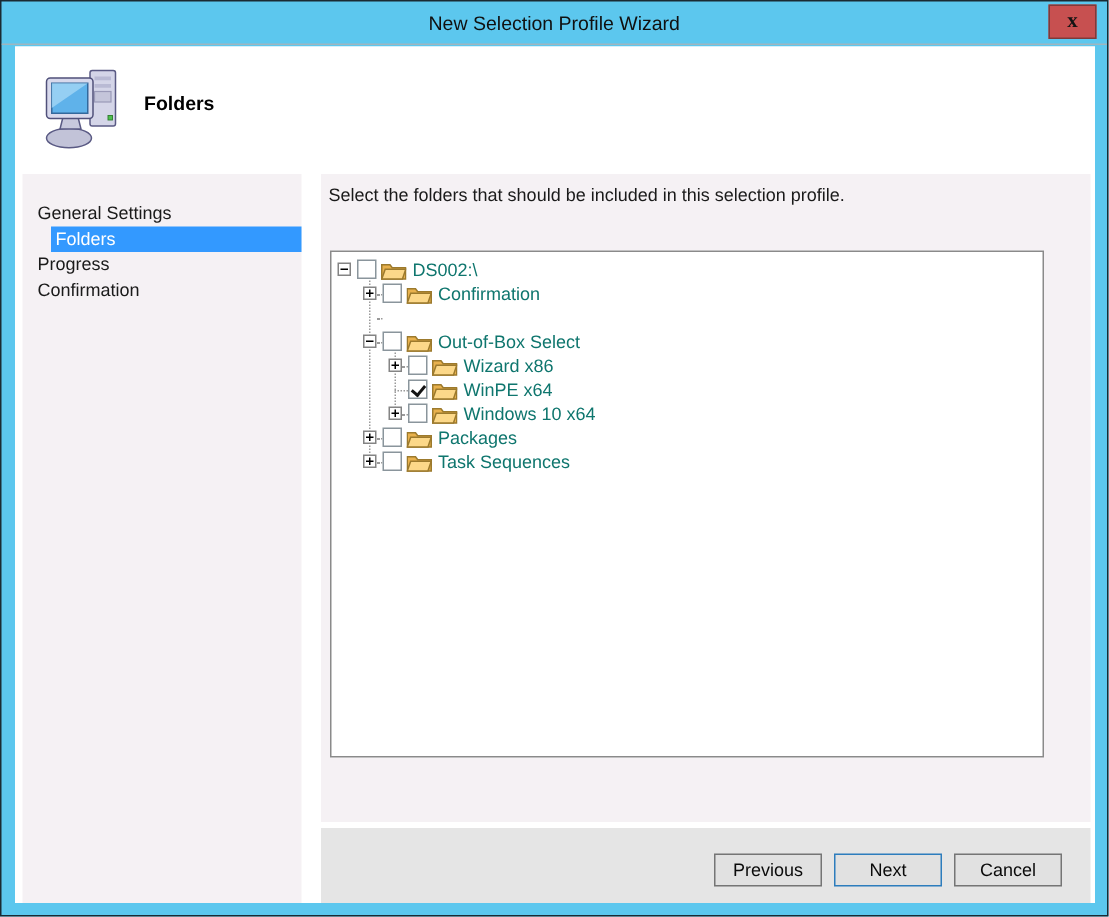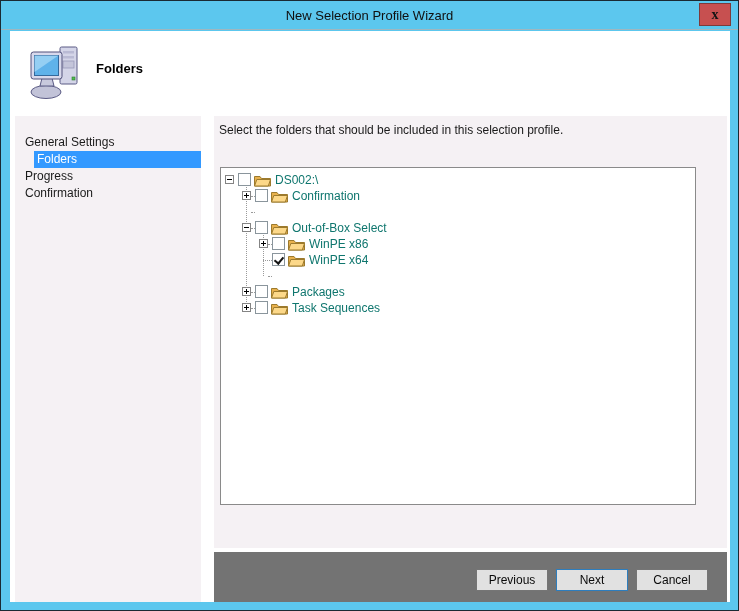--- a/index.html
+++ b/index.html
@@ -60,21 +60,21 @@
   .cb.checked::after {
     content:""; position:absolute; left:3px; top:1px; width:4px; height:7px;
     border:solid #141414; border-width:0 2px 2px 0; transform:rotate(40deg);
   }
   .folder { position:absolute; top:1px; }
   .vguide { position:absolute; width:0; border-left:1px dotted #9a9a9a; }
   .hguide { position:absolute; height:0; border-top:1px dotted #9a9a9a; }
 
   .footer {
     position:absolute; left:204px; right:3px; top:521px; bottom:0;
-    background:#737373;
+    background:#e5e5e5;
   }
   .btn {
     position:absolute; top:17px; width:72px; height:22px;
     background:#e1e1e1; border:1px solid #757575;
     font-family:"Liberation Sans", sans-serif; font-size:12px; color:#0a0a0a;
     text-align:center; line-height:20px; cursor:pointer;
   }
   .btn.default { border:1px solid #2d7dbd; }
 </style>
 </head>
@@ -154,29 +154,38 @@
               </svg></span>
             <span class="tree-label" style="left: 71px;">Out-of-Box Select</span>
           </div>
           <div class="tree-row" style="top: 68px;">
             <span class="expand plus" style="left: 38px;"></span>
             <span class="cb" style="left: 51px;"></span>
             <span class="folder" style="left: 67px;"><svg width="17" height="14" viewBox="0 0 17 14">
                 <path d="M0.5 3.5 h5.5 l1.5 2 h9 v7.5 h-16 z" fill="#e8b14d" stroke="#9c7a2d"></path>
                 <path d="M0.5 13 L2.8 6.5 h13.7 L14.3 13 z" fill="#fcd889" stroke="#9c7a2d"></path>
               </svg></span>
-            <span class="tree-label" style="left: 88px;">WinPE x86</span>
+            <span class="tree-label" style="left: 88px;">Wizard x86</span>
           </div>
           <div class="tree-row" style="top: 84px;">
             <span class="cb checked" style="left: 51px;"></span>
             <span class="folder" style="left: 67px;"><svg width="17" height="14" viewBox="0 0 17 14">
                 <path d="M0.5 3.5 h5.5 l1.5 2 h9 v7.5 h-16 z" fill="#e8b14d" stroke="#9c7a2d"></path>
                 <path d="M0.5 13 L2.8 6.5 h13.7 L14.3 13 z" fill="#fcd889" stroke="#9c7a2d"></path>
               </svg></span>
             <span class="tree-label" style="left: 88px;">WinPE x64</span>
+          </div>
+          <div class="tree-row" style="top: 100px;">
+            <span class="expand plus" style="left: 38px;"></span>
+            <span class="cb" style="left: 51px;"></span>
+            <span class="folder" style="left: 67px;"><svg width="17" height="14" viewBox="0 0 17 14">
+                <path d="M0.5 3.5 h5.5 l1.5 2 h9 v7.5 h-16 z" fill="#e8b14d" stroke="#9c7a2d"></path>
+                <path d="M0.5 13 L2.8 6.5 h13.7 L14.3 13 z" fill="#fcd889" stroke="#9c7a2d"></path>
+              </svg></span>
+            <span class="tree-label" style="left: 88px;">Windows 10 x64</span>
           </div>
           <div class="tree-row" style="top: 132px;">
             <span class="expand plus" style="left: 21px;"></span>
             <span class="cb" style="left: 34px;"></span>
             <span class="folder" style="left: 50px;"><svg width="17" height="14" viewBox="0 0 17 14">
                 <path d="M0.5 3.5 h5.5 l1.5 2 h9 v7.5 h-16 z" fill="#e8b14d" stroke="#9c7a2d"></path>
                 <path d="M0.5 13 L2.8 6.5 h13.7 L14.3 13 z" fill="#fcd889" stroke="#9c7a2d"></path>
               </svg></span>
             <span class="tree-label" style="left: 71px;">Task Sequences</span>
           </div>

